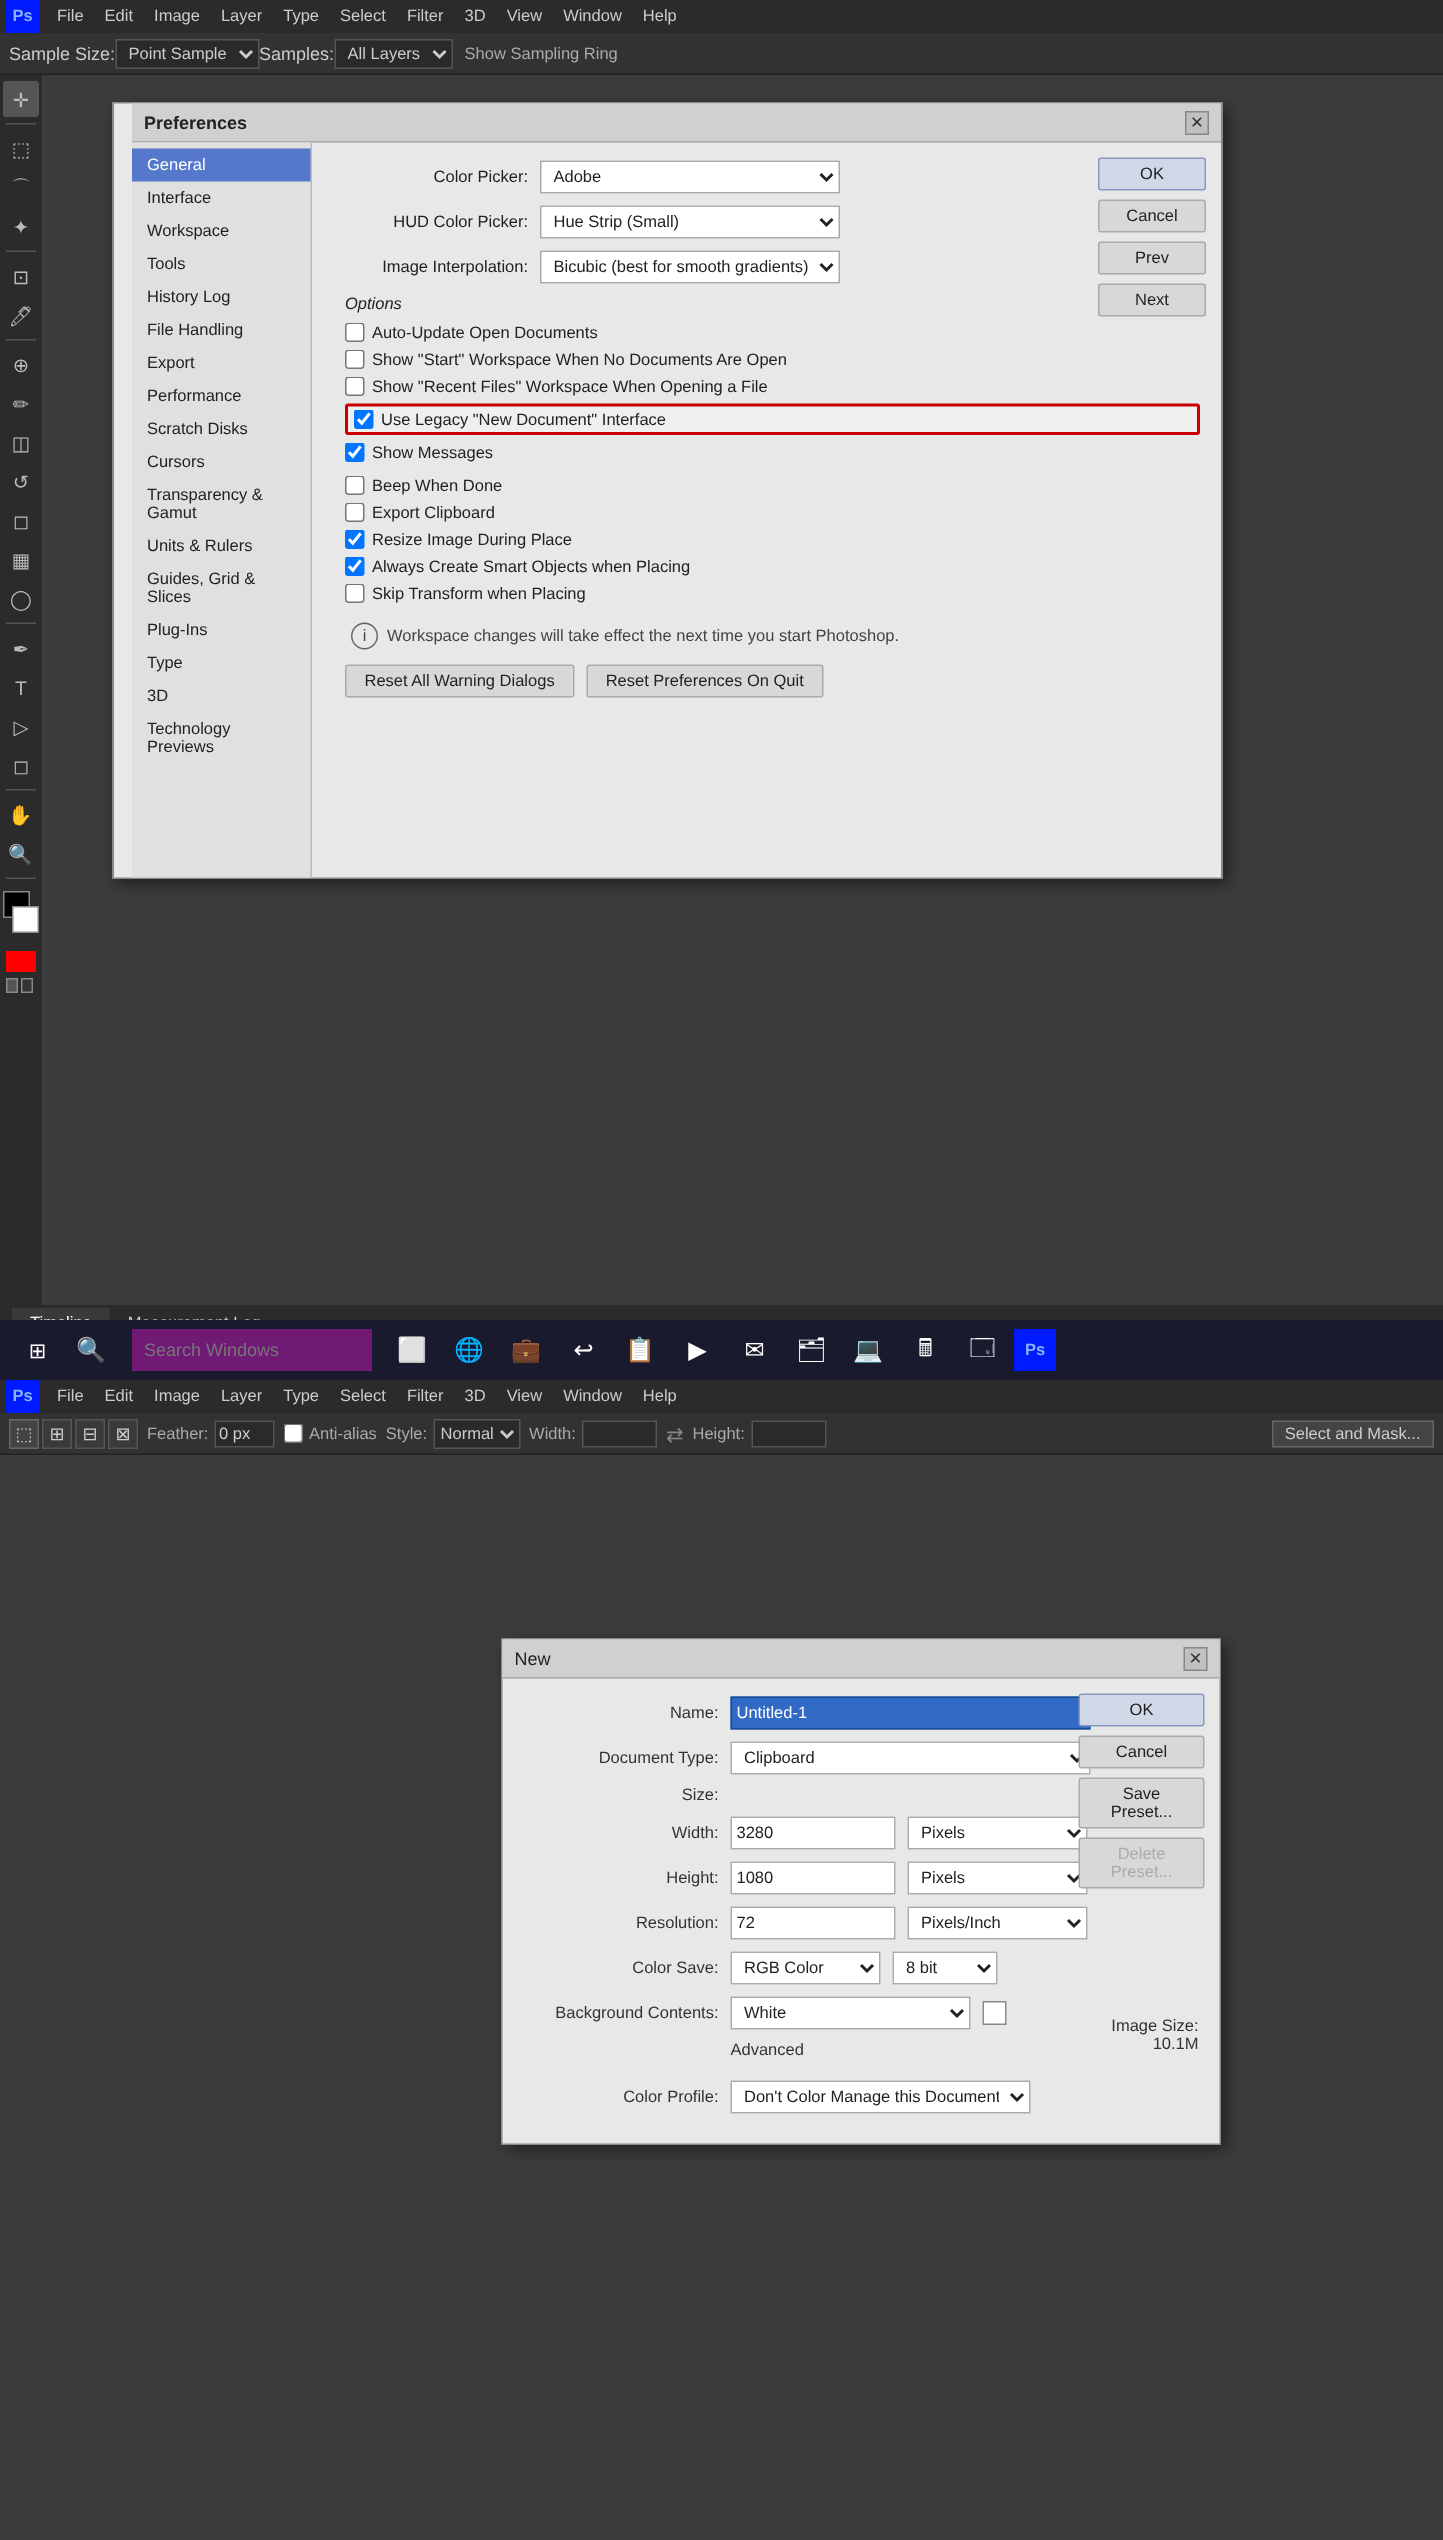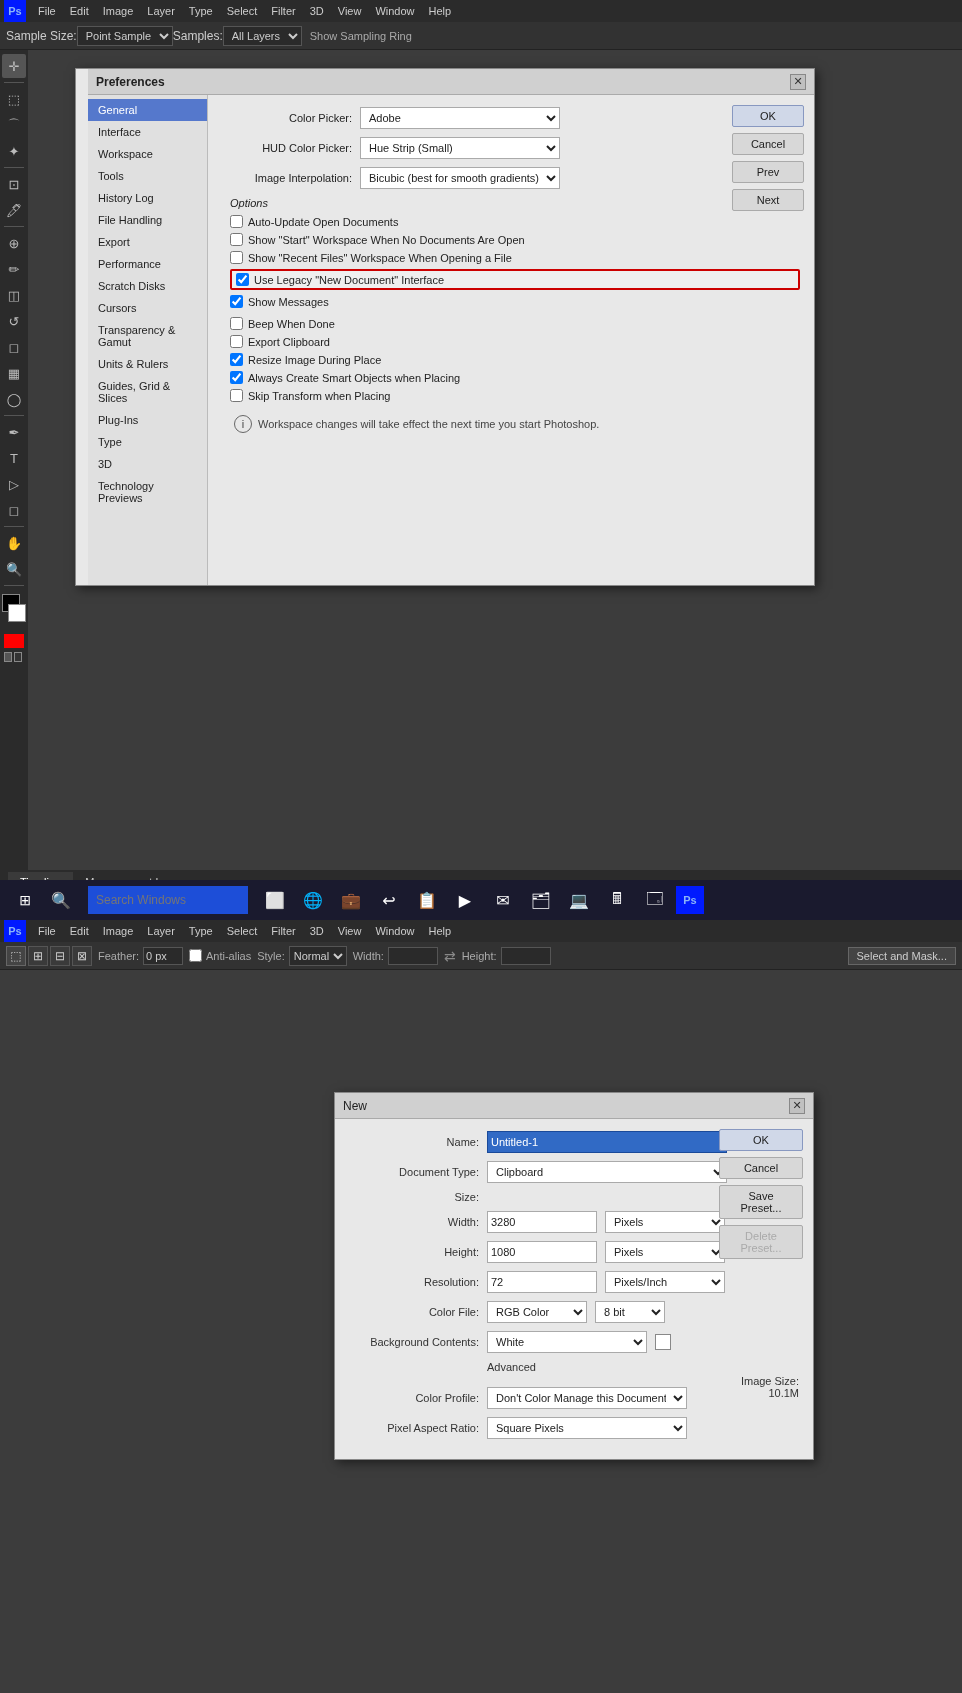--- a/index.html
+++ b/index.html
@@ -304,21 +304,21 @@
       gap: 4px;
     }
     .win-btn {
       width: 30px; height: 30px;
       display: flex; align-items: center; justify-content: center;
       color: #fff;
       font-size: 14px;
       cursor: pointer;
     }
     .taskbar-search {
-      background: #1d4ed8;
+      background: #701a75;
       border: none;
       color: #fff;
       font-size: 12px;
       height: 28px;
       width: 160px;
       padding: 0 8px;
       margin: 0 6px;
     }
     .taskbar-icon {
       width: 34px; height: 34px;
@@ -678,20 +678,24 @@
             </div>
           </div>
         </div>
       </div>
 
       <div class="info-row">
         <div class="info-icon">i</div>
         <span>Workspace changes will take effect the next time you start Photoshop.</span>
       </div>
 
+      <div class="pref-buttons-row">
+        <button class="pref-btn">Reset All Warning Dialogs</button>
+        <button class="pref-btn">Reset Preferences On Quit</button>
+      </div>
     </div>
   </div>
 
   <div class="dialog-right-btns">
     <div class="dialog-btn primary">OK</div>
     <div class="dialog-btn">Cancel</div>
     <div class="dialog-btn">Prev</div>
     <div class="dialog-btn">Next</div>
   </div>
 </div>
@@ -813,21 +817,21 @@
 
     <div class="nd-row">
       <span class="nd-label">Resolution:</span>
       <input type="text" class="nd-input" style="width: 110px;" value="72">
       <select class="nd-select" style="width:120px;">
         <option>Pixels/Inch</option>
       </select>
     </div>
 
     <div class="nd-row">
-      <span class="nd-label">Color File:</span>
+      <span class="nd-label">Color Save:</span>
       <select class="nd-select" style="width:100px;">
         <option>RGB Color</option>
       </select>
       <select class="nd-select" style="width:70px;">
         <option>8 bit</option>
       </select>
     </div>
 
     <div class="nd-row">
       <span class="nd-label">Background Contents:</span>
@@ -842,26 +846,20 @@
       <span class="advanced-section">Advanced</span>
     </div>
 
     <div class="nd-row">
       <span class="nd-label">Color Profile:</span>
       <select class="nd-select" style="width:200px;">
         <option>Don't Color Manage this Document</option>
       </select>
     </div>
 
-    <div class="nd-row">
-      <span class="nd-label">Pixel Aspect Ratio:</span>
-      <select class="nd-select" style="width:200px;">
-        <option>Square Pixels</option>
-      </select>
-    </div>
   </div>
 
   <div style="position:absolute;right:10px;top:36px;display:flex;flex-direction:column;gap:6px;">
     <div class="nd-btn primary">OK</div>
     <div class="nd-btn">Cancel</div>
     <div class="nd-btn">Save Preset...</div>
     <div class="nd-btn disabled">Delete Preset...</div>
   </div>
 
   <div style="position:absolute;right:14px;bottom:60px;font-size:11px;color:#333;text-align:right;">

